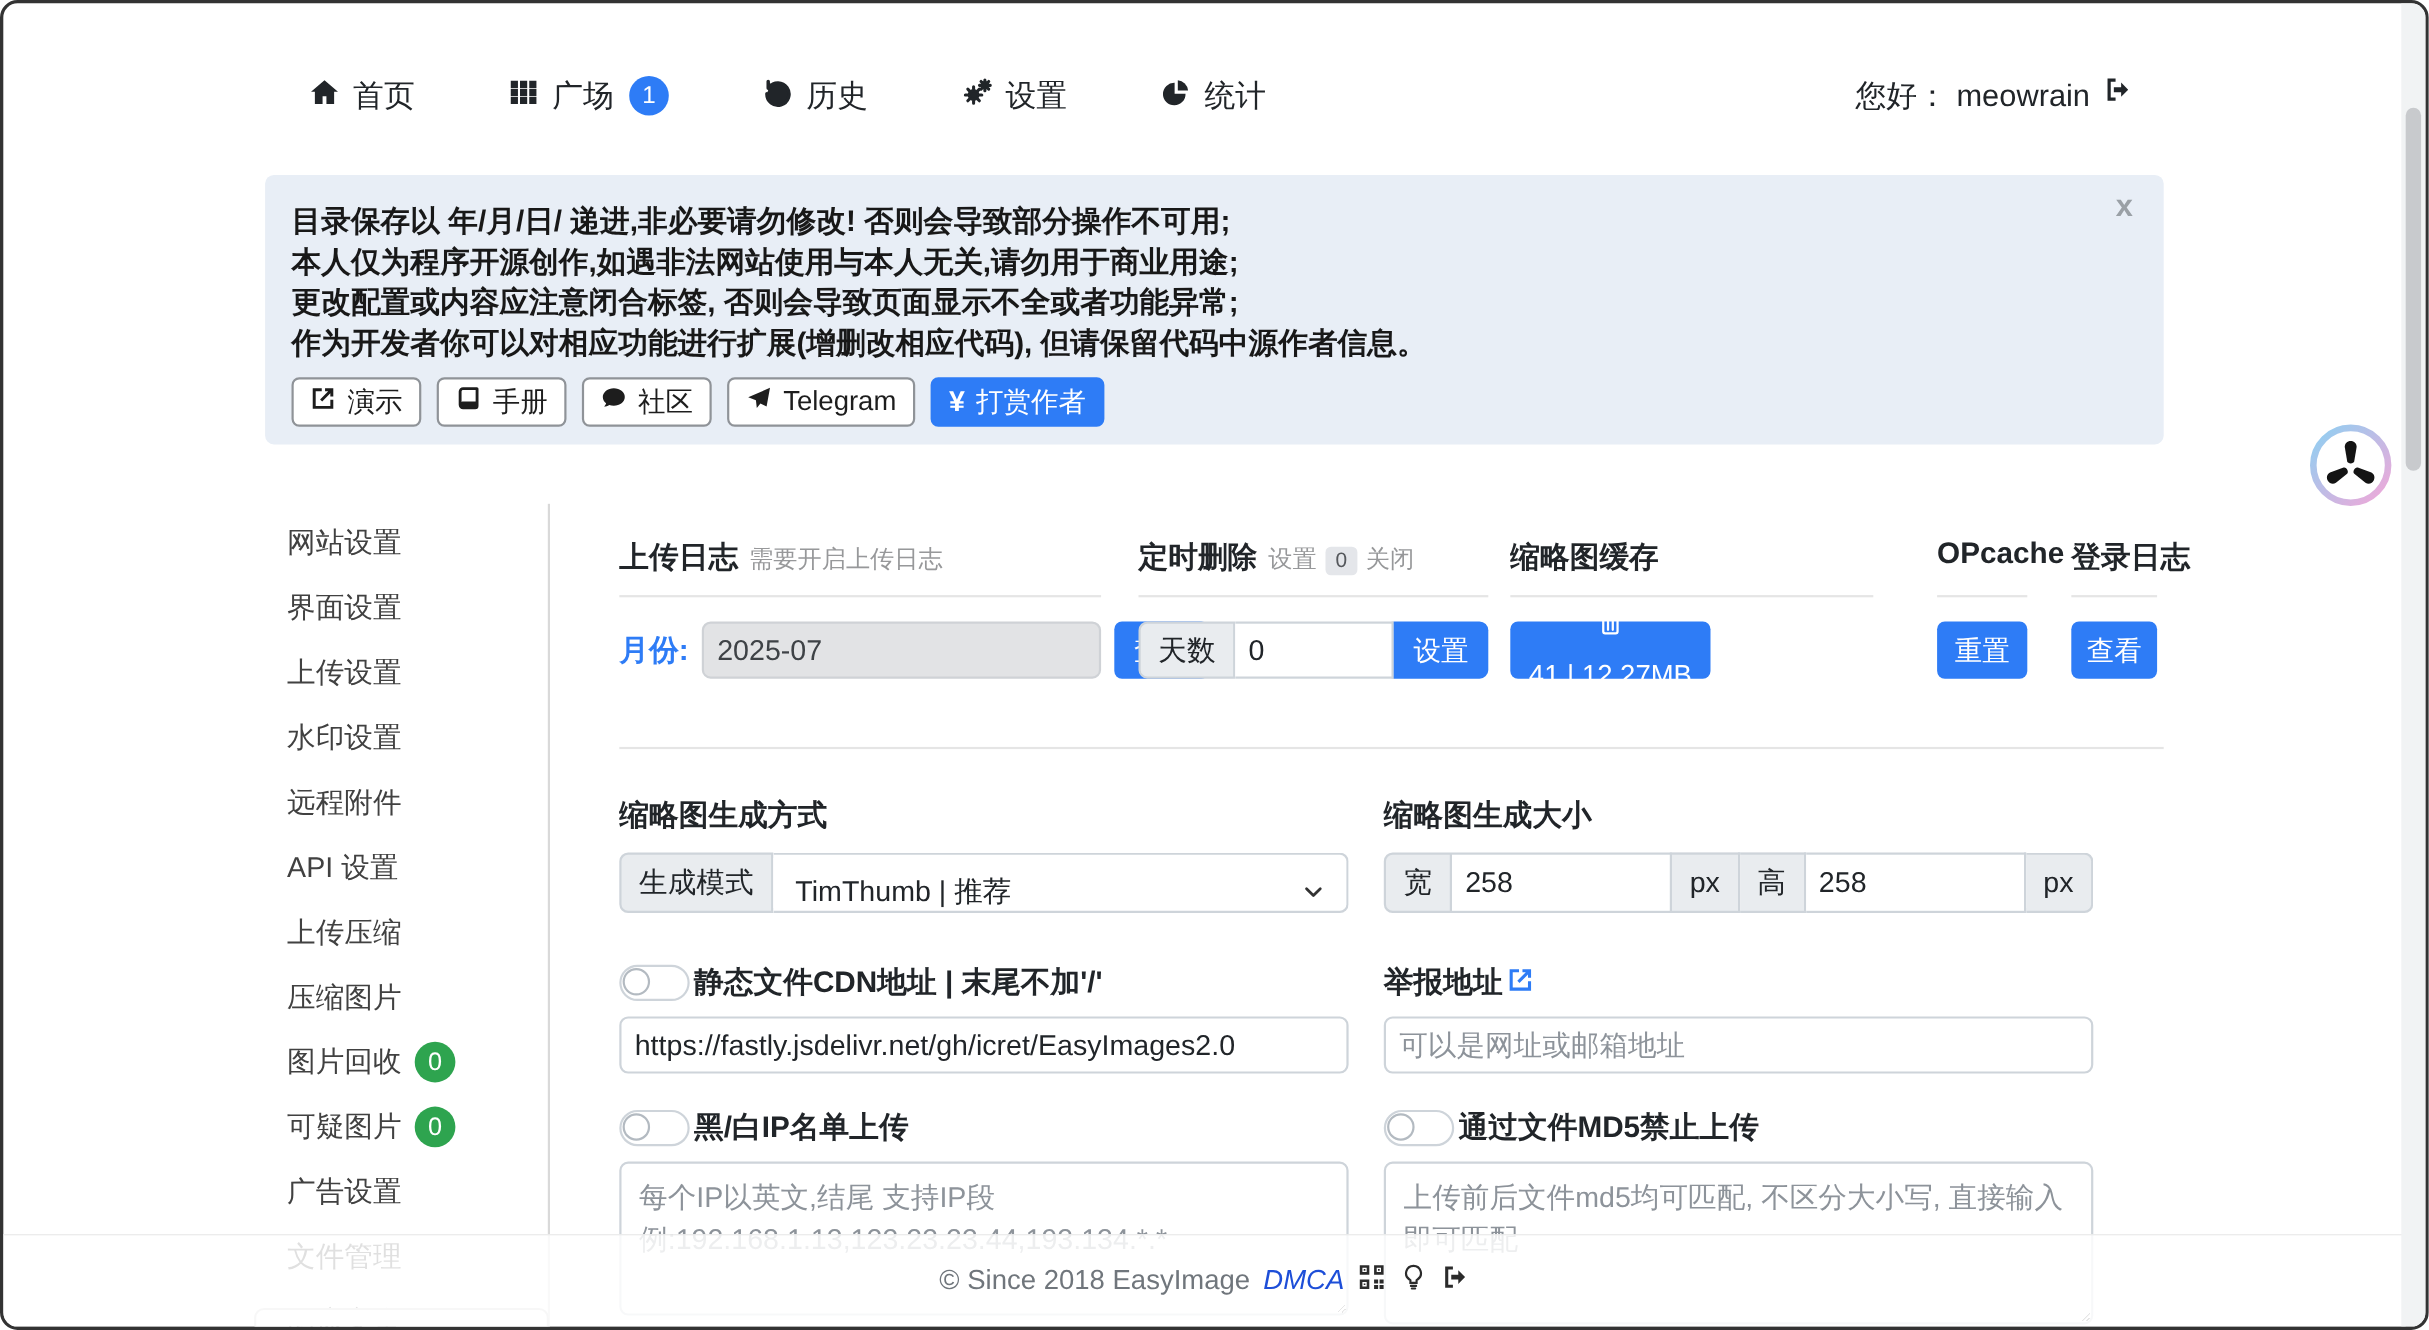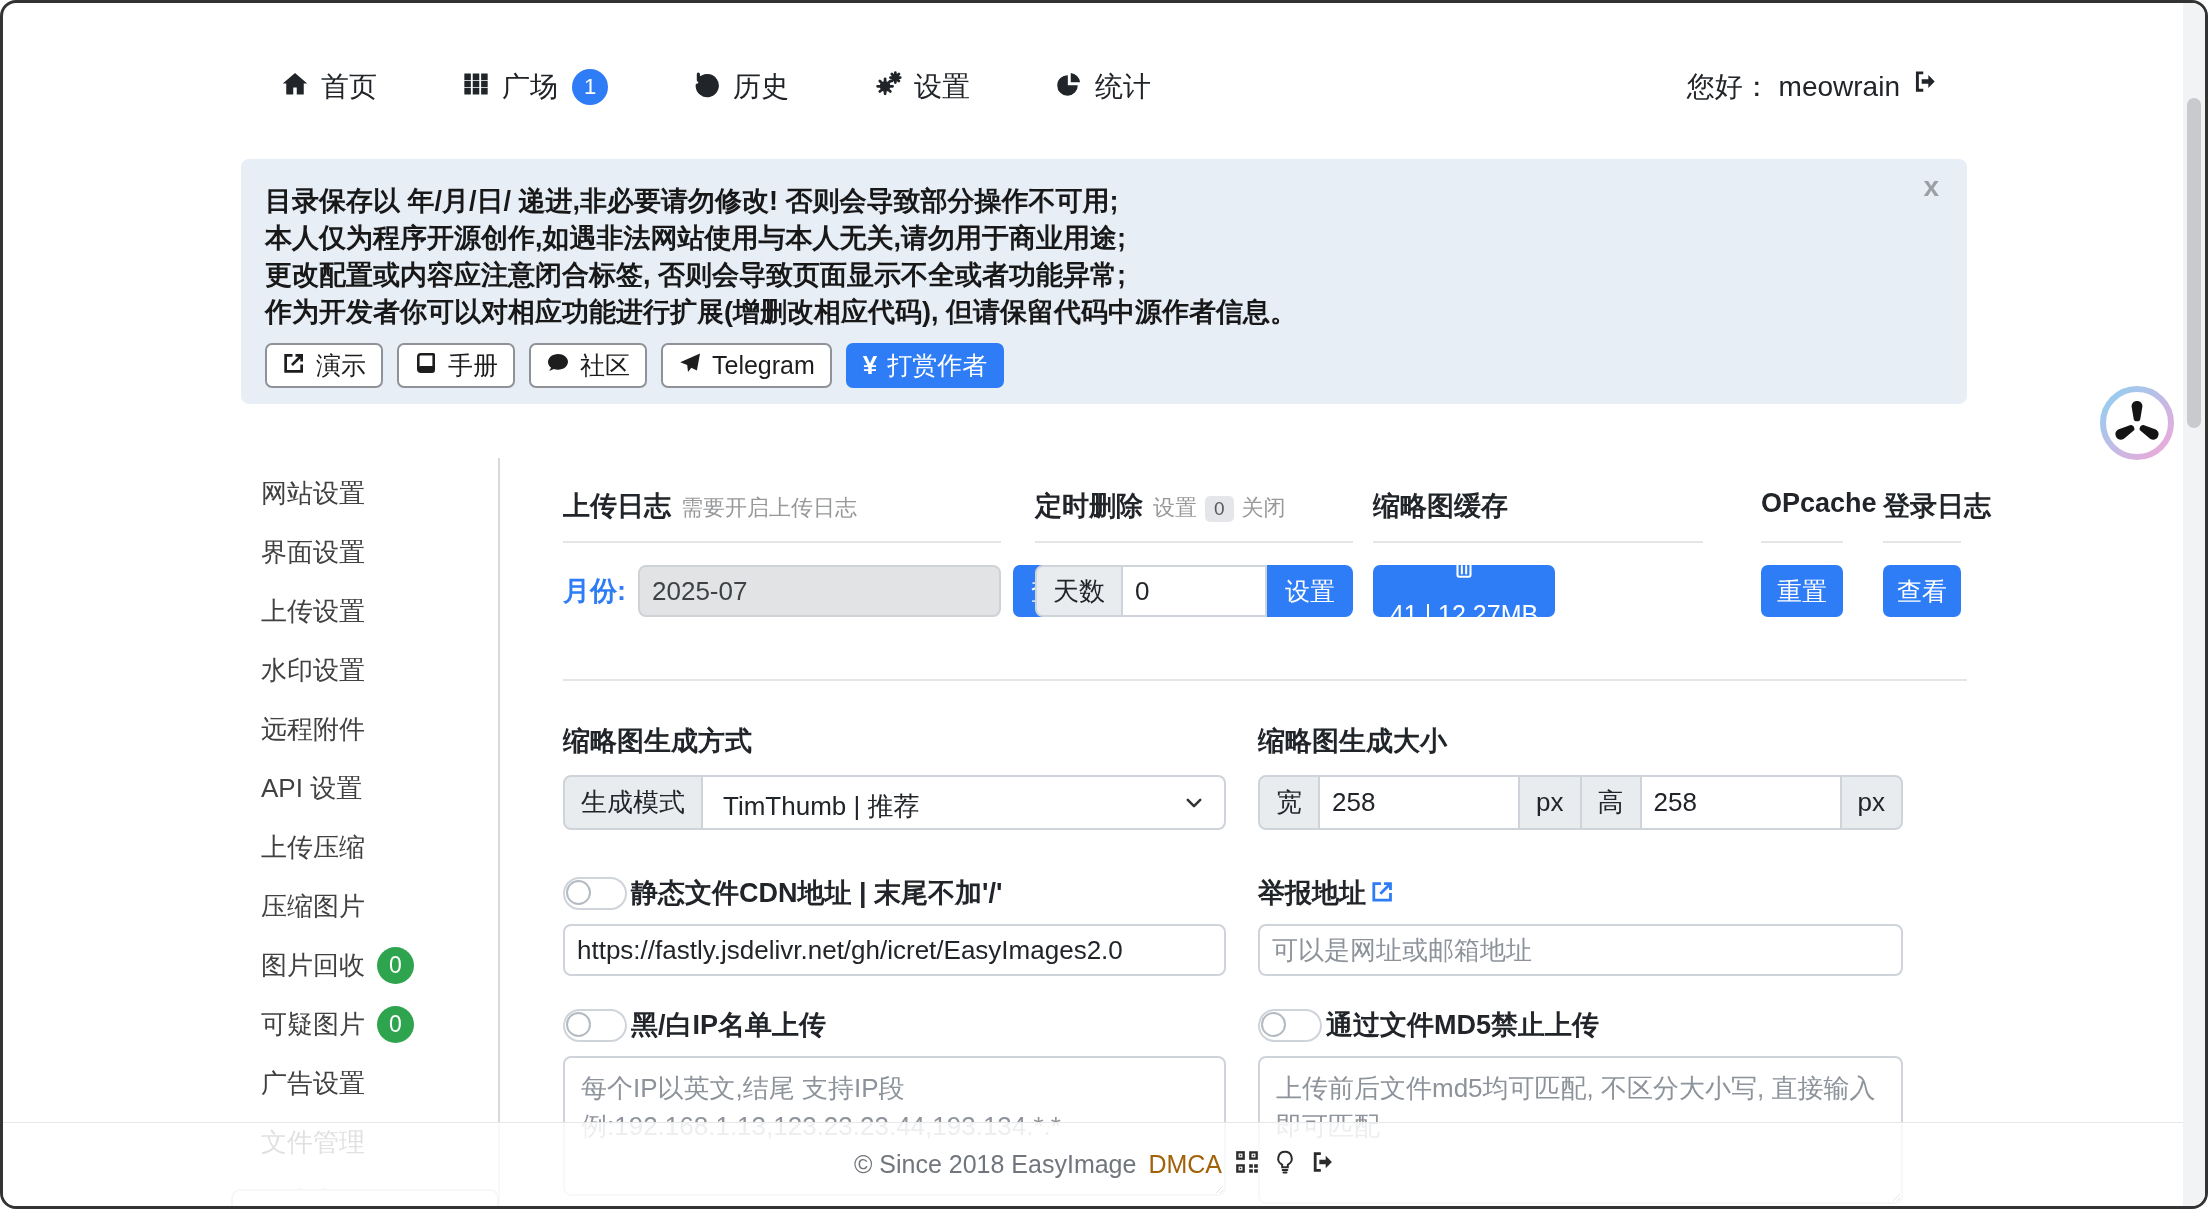--- a/index.html
+++ b/index.html
@@ -75,38 +75,38 @@
   .group .btn { border:none; border-radius:0 8px 8px 0; }
 
   .cache-btn { display:inline-flex; align-items:center; gap:14px; padding:0 20px; width:182px; justify-content:center;flex-direction:column; }
 
   hr.wide { border:none; border-top:2px solid #e5e5e5; margin-top:62px; }
 
   .row2, .row3, .row4 { display:flex; }
   .row2 { margin-top:42px; }
   .colL { width:663px; margin-right:32px; } .colR { width:645px; }
   .h3 { font-size:27px; font-weight:700; color:#212529; margin-bottom:16px; display:flex; align-items:center; gap:10px; }
-  .select-box { flex:1; background:#fff; display:flex; align-items:flex-start; justify-content:space-between;
-    padding:12px 20px; font-size:26px; color:#212529; cursor:pointer; }
+  .select-box { flex:1; background:#fff; display:flex; align-items:flex-end; justify-content:space-between;
+    padding:0 20px; font-size:26px; color:#212529; cursor:pointer; }
 
   .row3 { margin-top:44px; } .row4 { margin-top:30px; }
   .toggle-row { display:flex; align-items:center; gap:4px; height:38px; }
   .toggle-row .lbl { font-size:27px; font-weight:700; color:#212529; }
   .toggle { width:64px; height:33px; border:2px solid #ced4da; border-radius:17px; background:#fff; position:relative; cursor:pointer; flex-shrink:0; }
   .toggle .knob { position:absolute; left:1px; top:1px; width:25px; height:25px; border-radius:50%;
     background:#fff; border:2px solid #b3bac1; }
   .row3 .inp { margin-top:12px; }
   textarea.inp { margin-top:12px; padding:12px 16px; line-height:1.45; resize:both; height:140px; display:block; }
   textarea.tall { height:148px; }
 
   
   .footer { position:absolute; left:0; bottom:0; width:2184px; height:84px; background:rgba(255,255,255,0.84);
     border-top:1px solid #e8e8e8; display:flex; align-items:center; justify-content:center; gap:12px;
     font-size:25px; color:#70767c; z-index:20; }
-  .footer a { color:#a16207; text-decoration:none; cursor:pointer; }
+  .footer a { color:#1d4ed8; text-decoration:none; cursor:pointer;font-style:italic; }
   .footer svg { fill:#2b2b2b; }
   .footer .stroke-ic svg { fill:none; stroke:#2b2b2b; }
   .bottom-box { position:absolute; left:228px; top:1186px; width:268px; height:56px; background:#fff;
     border:2px solid #cfcfcf; border-radius:9px; z-index:10; }
   .logo-float { position:absolute; left:2096px; top:382px; width:76px; height:76px; z-index:30; cursor:pointer; }
   .scrollbar { position:absolute; right:0; top:0; width:22px; height:100%; background:#f1f3f4; z-index:40; }
   .scroll-thumb { position:absolute; left:4px; top:95px; width:14px; height:330px; border-radius:7px; background:#c8cacd; }
 </style>
 </head>
 <body>

